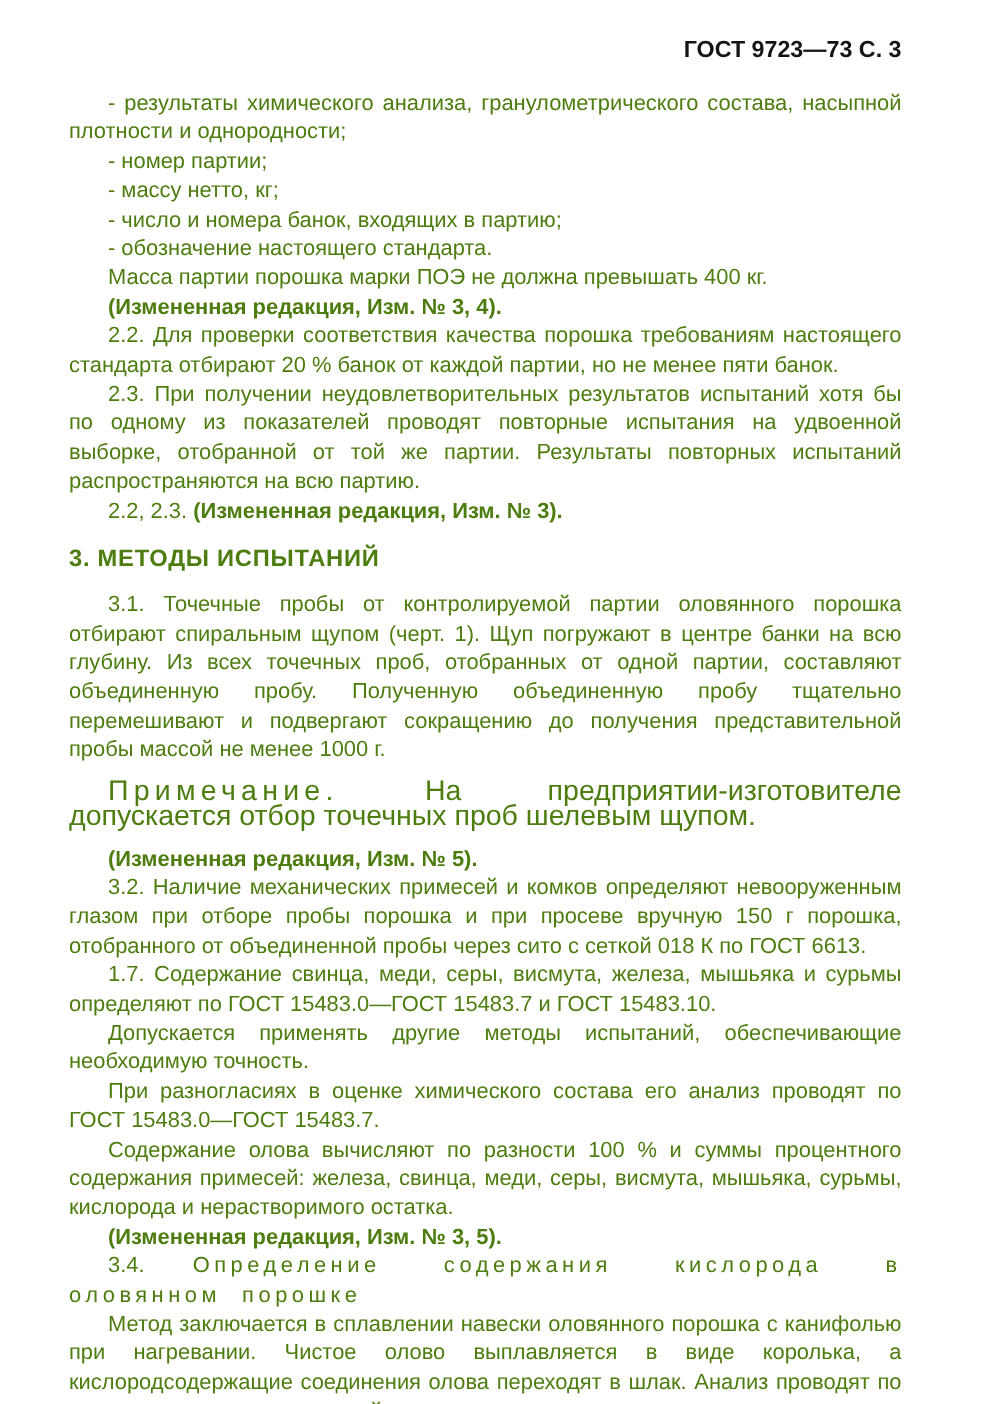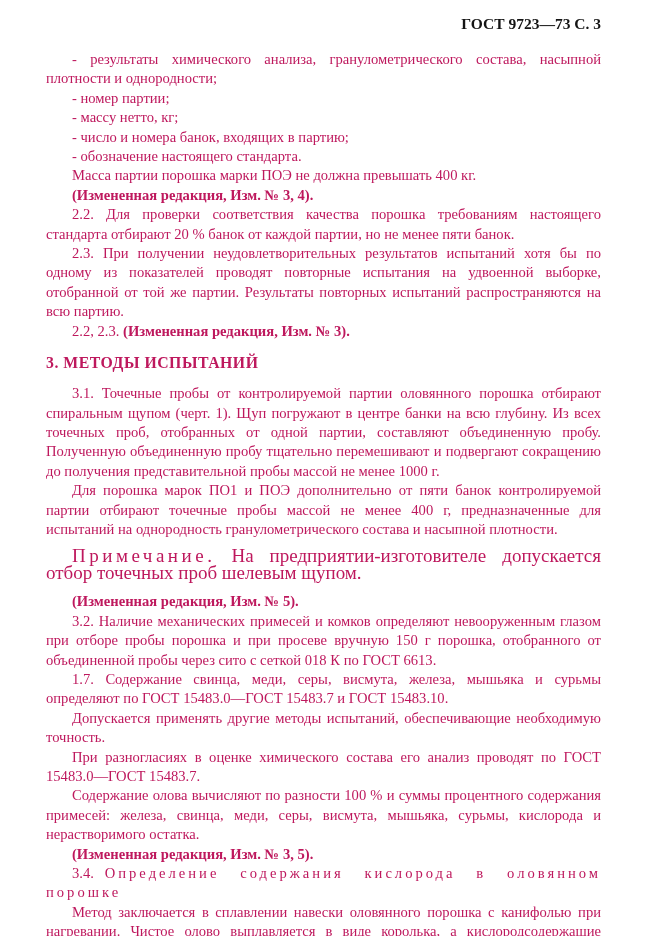--- a/index.html
+++ b/index.html
@@ -7,38 +7,38 @@
     padding: 0;
     background: #ffffff;
   }
   .page {
     position: relative;
     width: 661px;
     height: 936px;
     box-sizing: border-box;
     background: #ffffff;
     color: #141414;
-    font-family: Liberation Serif, serif;
-    padding: 15px 60px 0 46px;
+    font-family: Liberation Sans, sans-serif;
+    padding: 25px 60px 0 46px;
     overflow: hidden;
   }
   .running-header {
     text-align: right;
     font-weight: bold;
     font-size: 15.5px;
     line-height: 18px;
     margin: 0 0 17px 0;
   }
   .para {
     margin: 0;
     font-size: 14.6px;
     line-height: 19.4px;
     text-align: justify;
     text-indent: 26px;
-    color: #be185d;
+    color: #4d7c0f;
   }
   .bold { font-weight: bold; }
   .section-heading {
     text-align: left;
     font-weight: bold;
     font-size: 15.8px;
     line-height: 19px;
     margin: 12px 0 12px 0;
     text-indent: 0;
     letter-spacing: 0.5px;
@@ -66,21 +66,20 @@
 
   <p class="para">Масса партии порошка марки ПОЭ не должна превышать 400 кг.</p>
   <p class="para bold">(Измененная редакция, Изм. № 3, 4).</p>
   <p class="para">2.2. Для проверки соответствия качества порошка требованиям настоящего стандарта отбирают 20 % банок от каждой партии, но не менее пяти банок.</p>
   <p class="para">2.3. При получении неудовлетворительных результатов испытаний хотя бы по одному из показателей проводят повторные испытания на удвоенной выборке, отобранной от той же партии. Результаты повторных испытаний распространяются на всю партию.</p>
   <p class="para"><span>2.2, 2.3.</span> <span class="bold">(Измененная редакция, Изм. № 3).</span></p>
 
   <p class="para section-heading">3. МЕТОДЫ ИСПЫТАНИЙ</p>
 
   <p class="para">3.1. Точечные пробы от контролируемой партии оловянного порошка отбирают спиральным щупом (черт. 1). Щуп погружают в центре банки на всю глубину. Из всех точечных проб, отобранных от одной партии, составляют объединенную пробу. Полученную объединенную пробу тщательно перемешивают и подвергают сокращению до получения представительной пробы массой не менее 1000 г.</p>
-  <p class="para">Для порошка марок ПО1 и ПОЭ дополнительно от пяти банок контролируемой партии отбирают точечные пробы массой не менее 400 г, предназначенные для испытаний на однородность гранулометрического состава и насыпной плотности.</p>
 
   <p class="para note-para"><span class="note-label">Примечание.</span> <span>На предприятии-изготовителе допускается отбор точечных проб шелевым щупом.</span></p>
 
   <p class="para bold">(Измененная редакция, Изм. № 5).</p>
   <p class="para">3.2. Наличие механических примесей и комков определяют невооруженным глазом при отборе пробы порошка и при просеве вручную 150 г порошка, отобранного от объединенной пробы через сито с сеткой 018 К по ГОСТ 6613.</p>
   <p class="para">1.7. Содержание свинца, меди, серы, висмута, железа, мышьяка и сурьмы определяют по ГОСТ 15483.0—ГОСТ 15483.7 и ГОСТ 15483.10.</p>
   <p class="para">Допускается применять другие методы испытаний, обеспечивающие необходимую точность.</p>
   <p class="para">При разногласиях в оценке химического состава его анализ проводят по ГОСТ 15483.0—ГОСТ 15483.7.</p>
   <p class="para">Содержание олова вычисляют по разности 100 % и суммы процентного содержания примесей: железа, свинца, меди, серы, висмута, мышьяка, сурьмы, кислорода и нерастворимого остатка.</p>
   <p class="para bold">(Измененная редакция, Изм. № 3, 5).</p>

